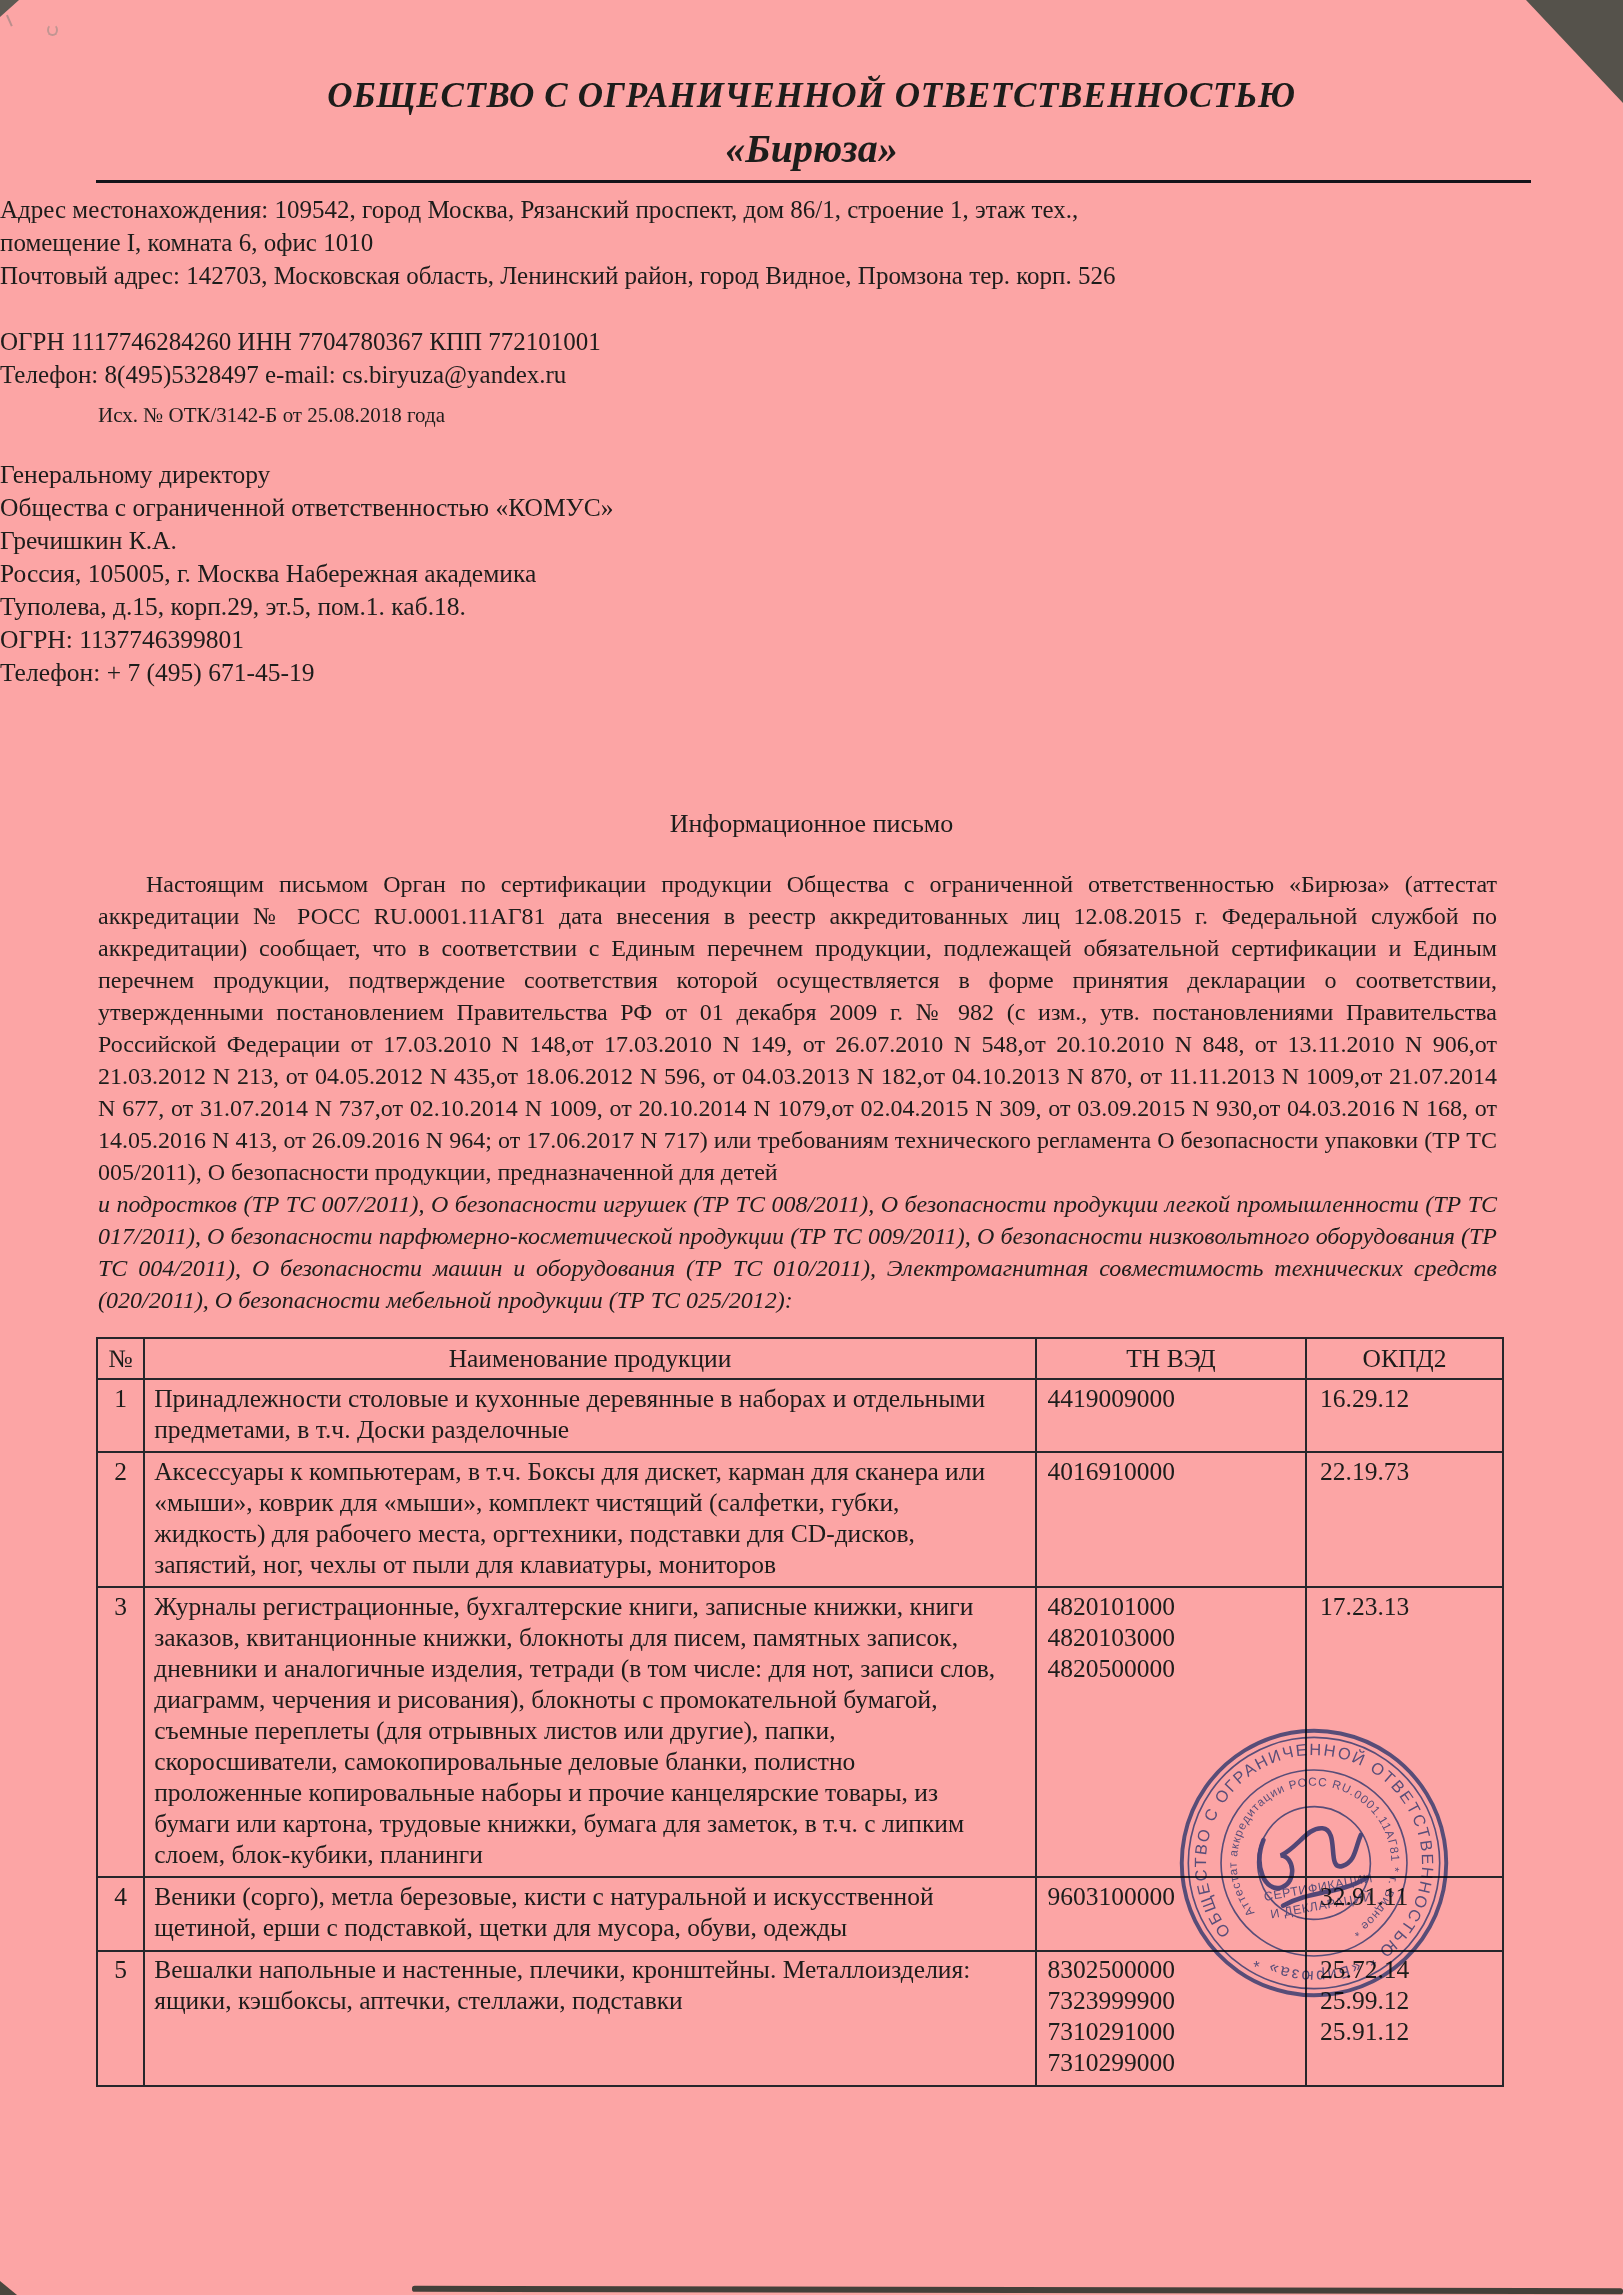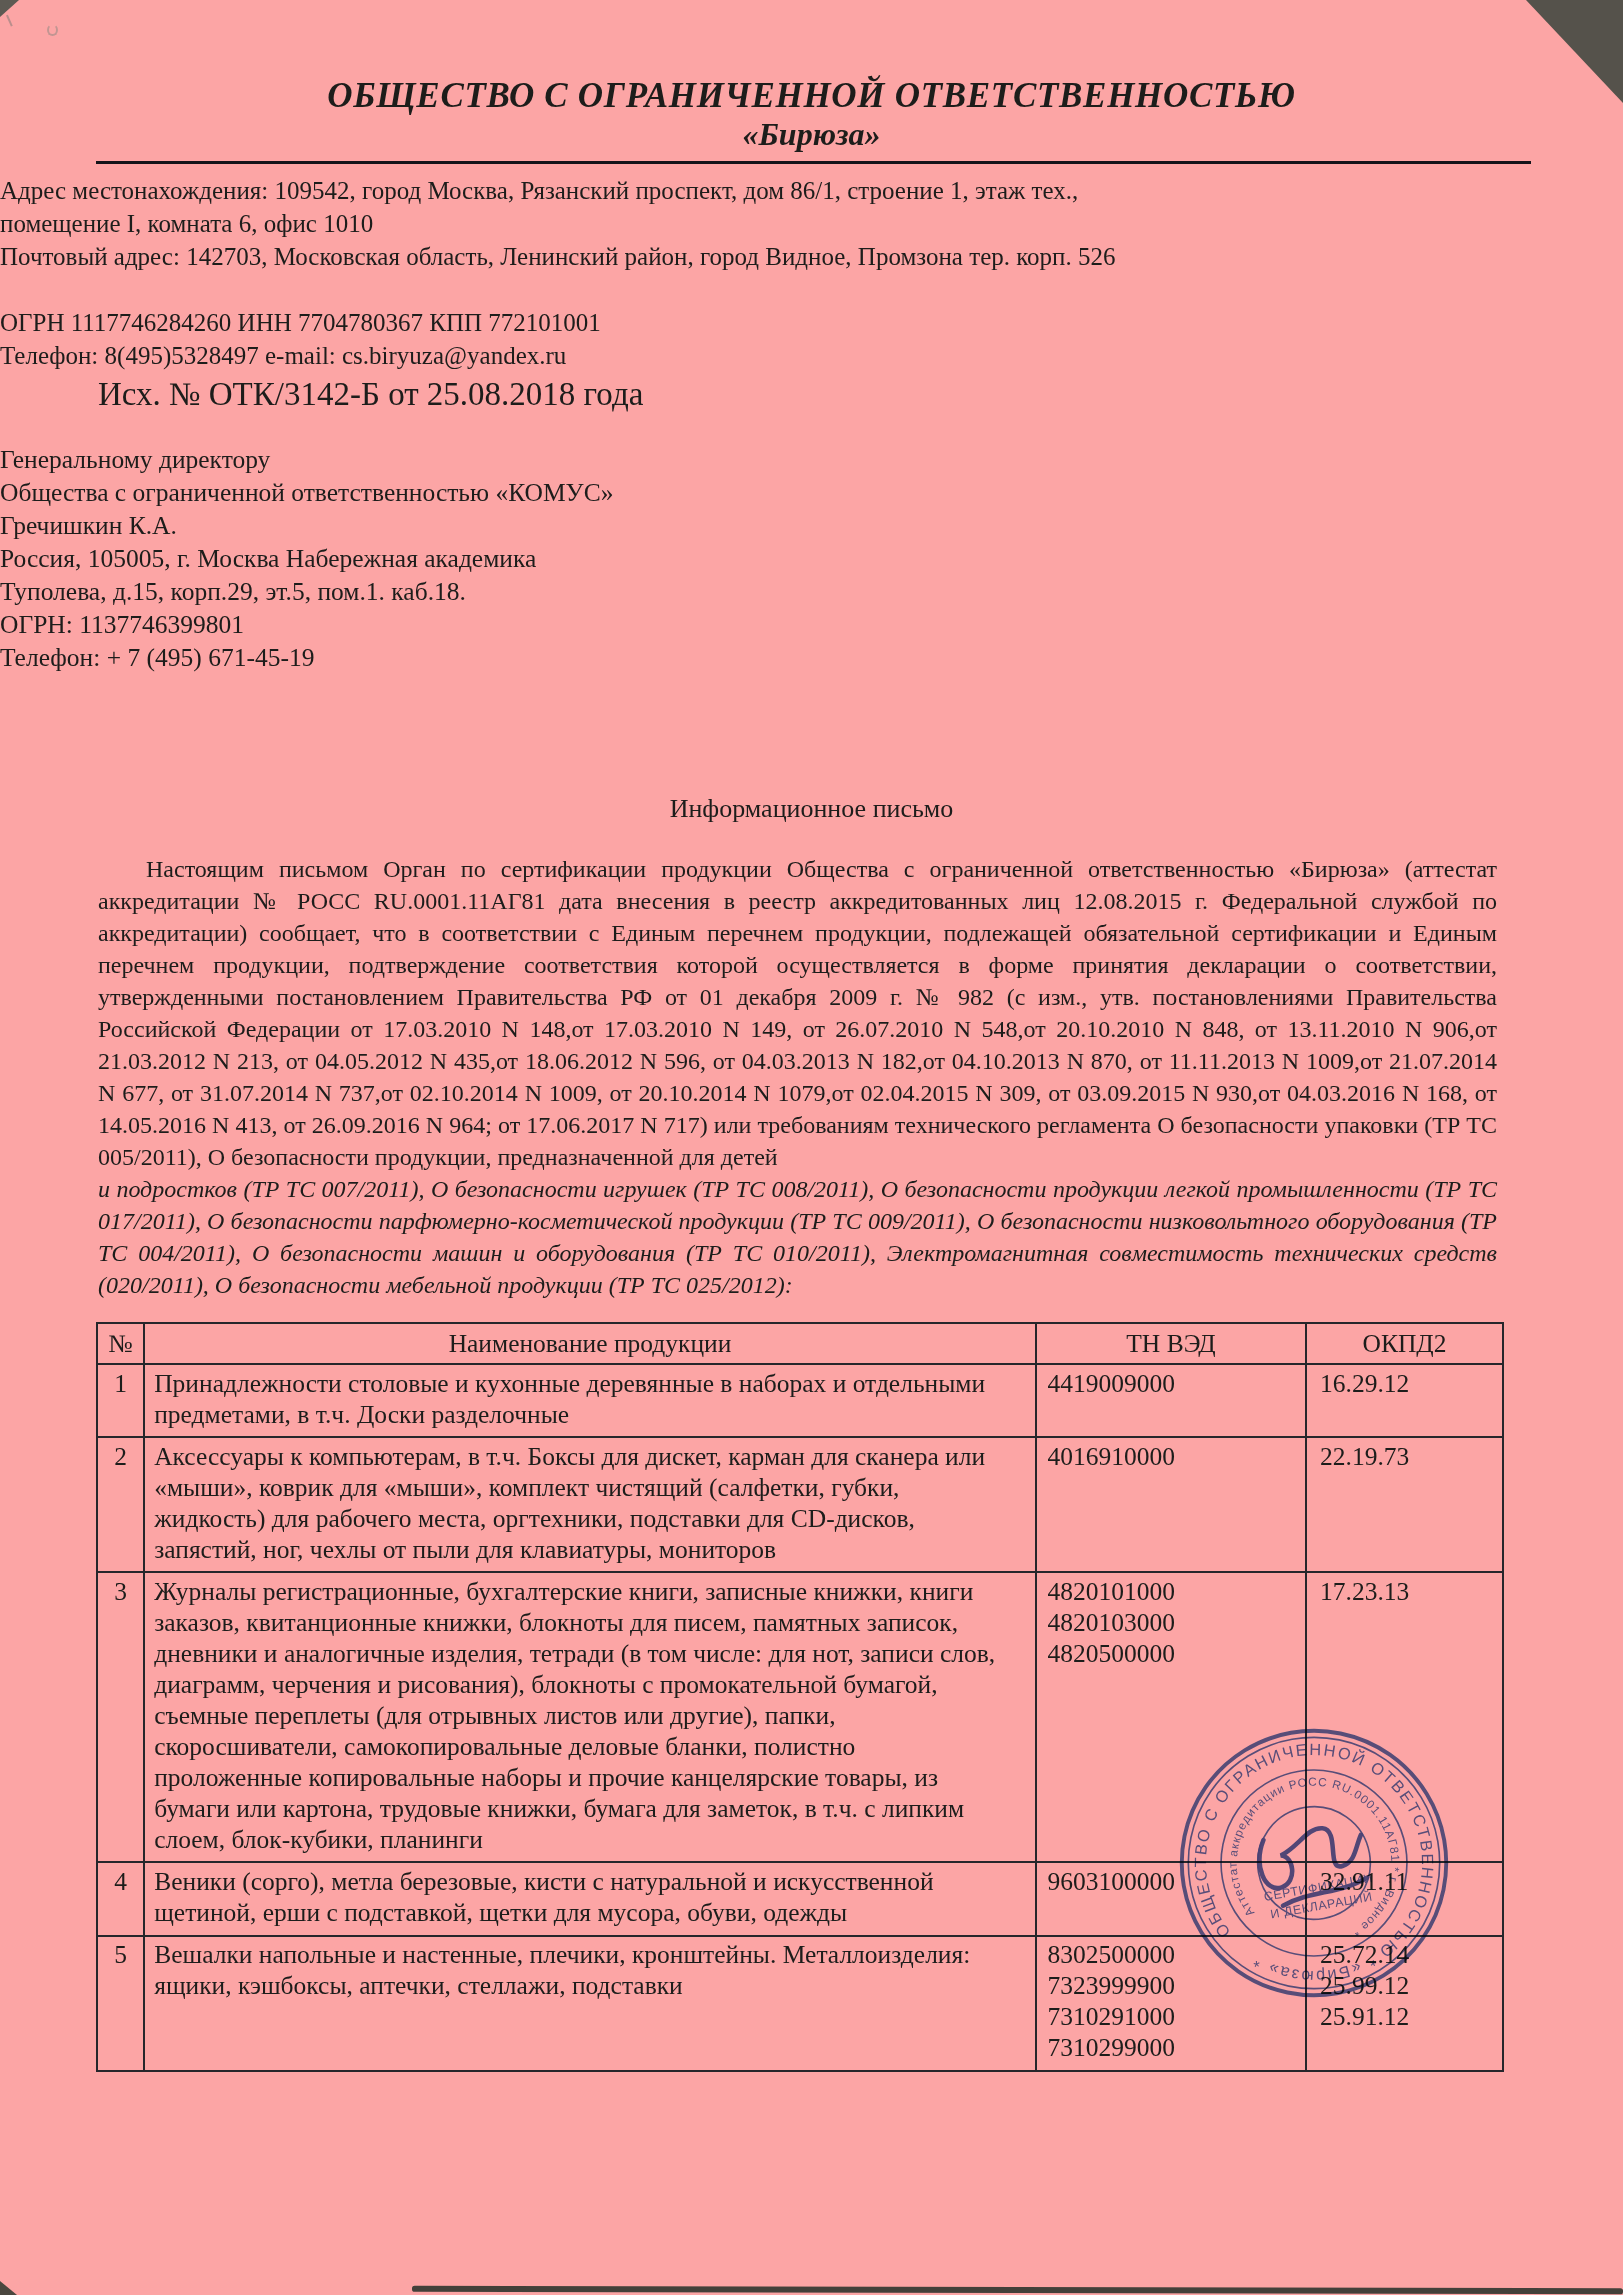--- a/index.html
+++ b/index.html
@@ -24,26 +24,26 @@
     background:#43403a; transform:rotate(0.12deg); border-radius:2.6px; }
   .pencil-mark { position:absolute; opacity:.5; }
   .pm1 { top:13px; left:7.9px; width:7.9px; height:11.8px;
     border-left:2px solid #7a7873; transform:rotate(-24deg); }
   .pm2 { top:23.6px; left:47px; width:7.2px; height:8.5px;
     border:2px solid #8a8780; border-top-color:transparent; border-radius:50%; }
 
   
   .letterhead { padding-top:76px; }
   .org-line1 { text-align:center; font-size:35px; font-weight:bold; font-style:italic; letter-spacing:0.7px; }
-  .org-line2 { text-align:center; font-size:32px; font-weight:bold; font-style:italic; margin-top:0; }
+  .org-line2 { text-align:center; font-size:40px; font-weight:bold; font-style:italic; margin-top:9px; }
   .rule { border-top:3.9px solid #14141a; margin:7.9px 92px 10.5px 96px; }
   .addr { font-size:25px; line-height:33px; }
   .addr.reg { margin-top:33px; }
 
-  .ref { margin:4px 0 0 98px; font-size:33px; }
+  .ref { margin:12px 0 0 98px; font-size:21px; }
 
   .recipient { margin:30px 131px 0 0; font-size:25.5px; line-height:33px; }
 
   .letter-title { margin-top:120px; text-align:center; font-size:26px; }
 
   p.bodypar { margin:0 126px 0 98px; font-size:24px; line-height:32px; text-align:justify; }
   p.p1 { margin-top:29px; text-indent:48px; }
   p.p2 { margin-top:0;font-style:italic; }
 
   

